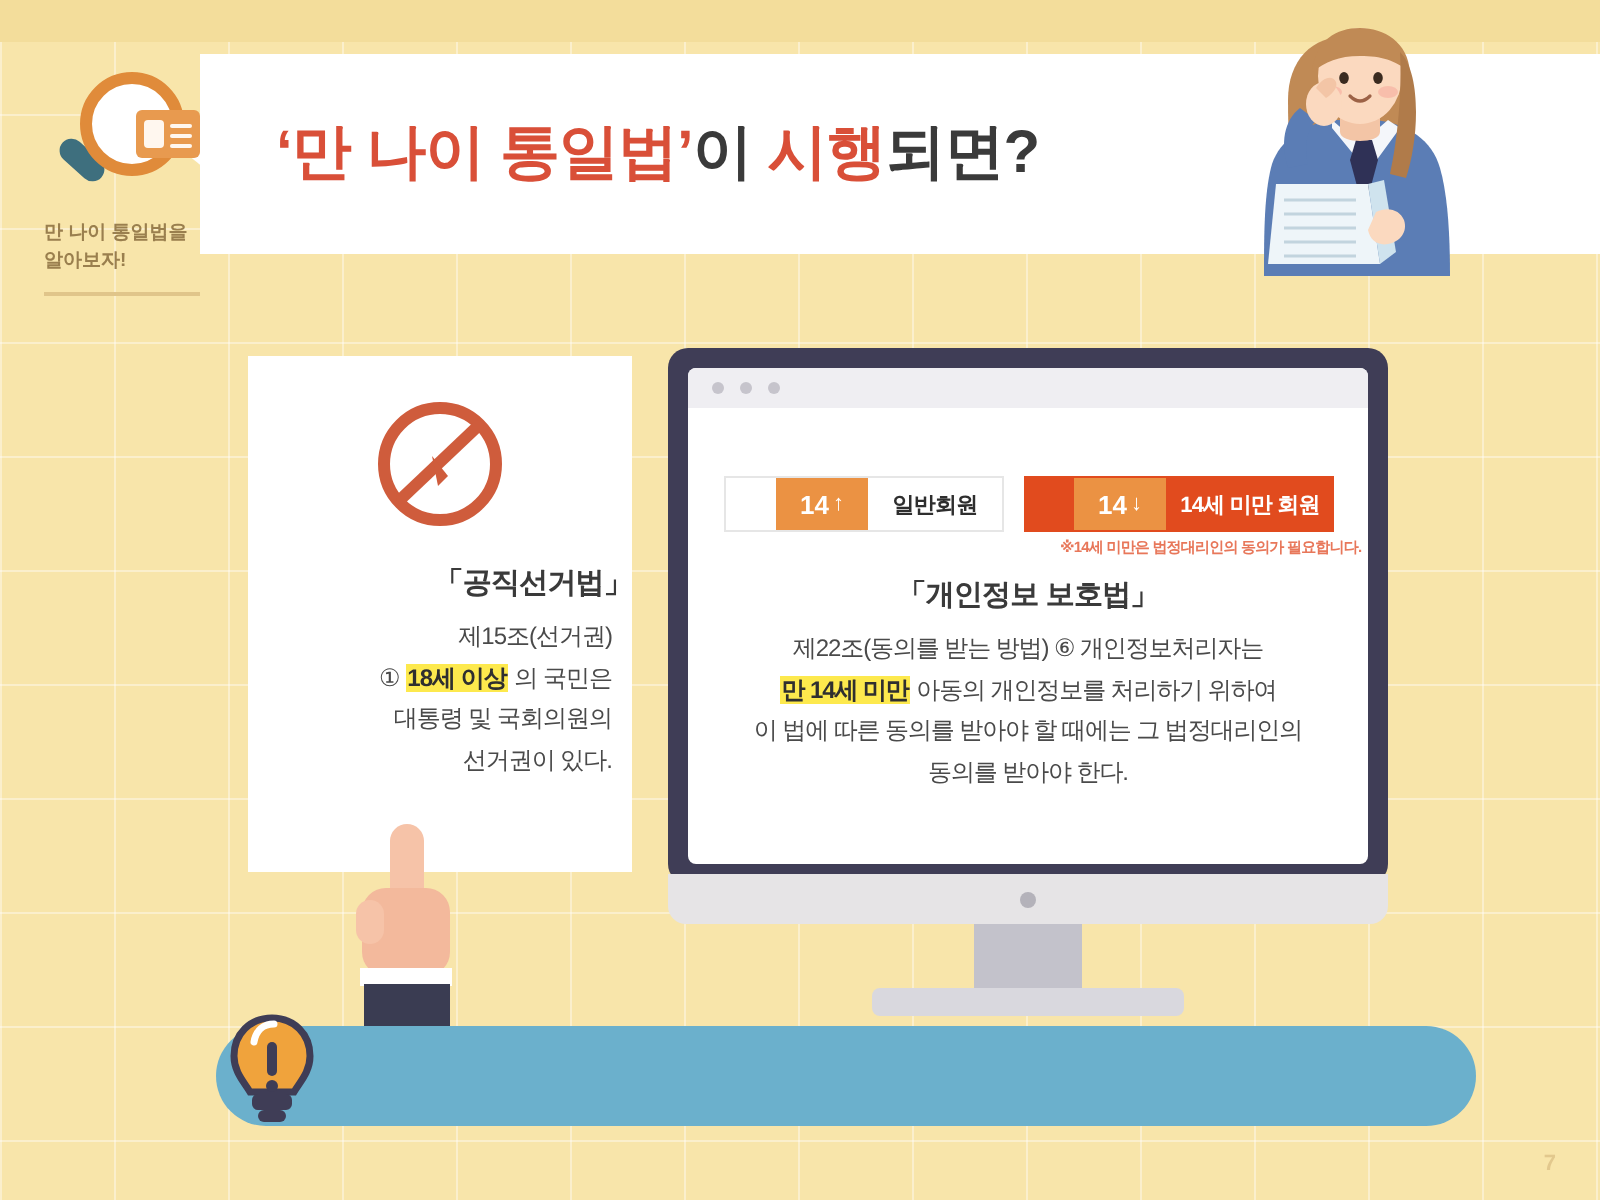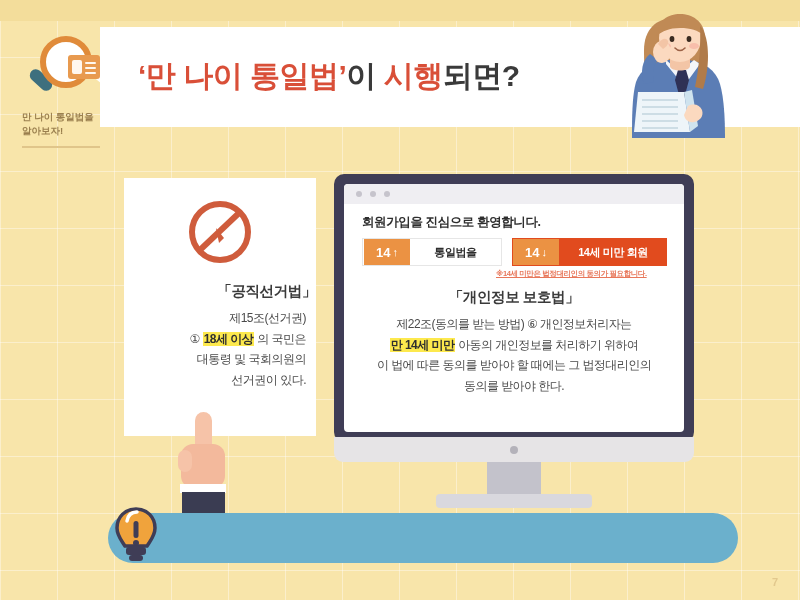--- a/index.html
+++ b/index.html
@@ -242,21 +242,21 @@
 
   #signup-heading {
     position: absolute;
     left: 18px; top: 30px;
     font-size: 12.5px;
     font-weight: bold;
     color: #2e2e2e;
     letter-spacing: -0.4px;
   }
 
-  .badge-row { position: absolute; top: 54px; height: 28px; }
+  .badge-row { position: absolute; top: 54px; height: 28px; padding-left: 24px; }
   #badge-normal {
     left: 18px;
     width: 140px;
     background: #ffffff;
     border: 1px solid #e6e6e6;
     display: flex; align-items: center;
   }
   #badge-minor {
     left: 168px;
     width: 155px;
@@ -283,26 +283,25 @@
     text-align: center;
     font-size: 11px;
     font-weight: bold;
     letter-spacing: -0.4px;
   }
   #badge-normal .badge-label { color: #2e2e2e; }
   #badge-minor .badge-label { color: #ffffff; }
 
   #signup-note {
     position: absolute;
-    left: 152px; top: 85px;
+    left: 186px; top: 85px;
     font-size: 7.5px;
     font-weight: bold;
     color: #e8775a;
     letter-spacing: -0.4px;
-    text-decoration: underline;
   }
 
   #right-law-title {
     position: absolute;
     left: 0; top: 104px;
     width: 340px;
     text-align: center;
     font-size: 14.5px;
     font-weight: bold;
     color: #3a3a3a;
@@ -447,28 +446,27 @@
 
   <div id="monitor-bezel">
     <div id="monitor-screen">
 
       <div id="browser-bar">
         <span class="browser-dot" style="left:12px"></span>
         <span class="browser-dot" style="left:26px"></span>
         <span class="browser-dot" style="left:40px"></span>
       </div>
 
-      <div id="signup-heading">회원가입을 진심으로 환영합니다.</div>
 
       <div class="badge-row" id="badge-normal">
         <span class="badge-num">
           <span>14</span>
           <span class="badge-arrow">↑</span>
         </span>
-        <span class="badge-label">통일법을</span>
+        <span class="badge-label">일반회원</span>
       </div>
 
       <div class="badge-row" id="badge-minor">
         <span class="badge-num">
           <span>14</span>
           <span class="badge-arrow">↓</span>
         </span>
         <span class="badge-label">14세 미만 회원</span>
       </div>
 

